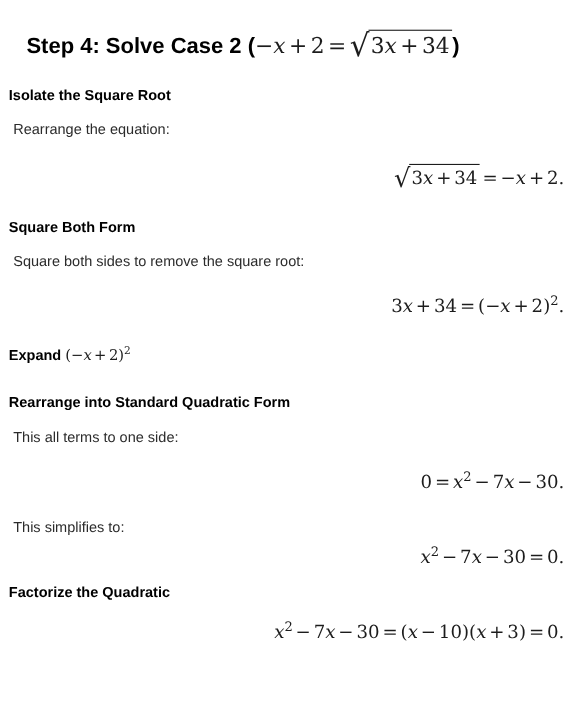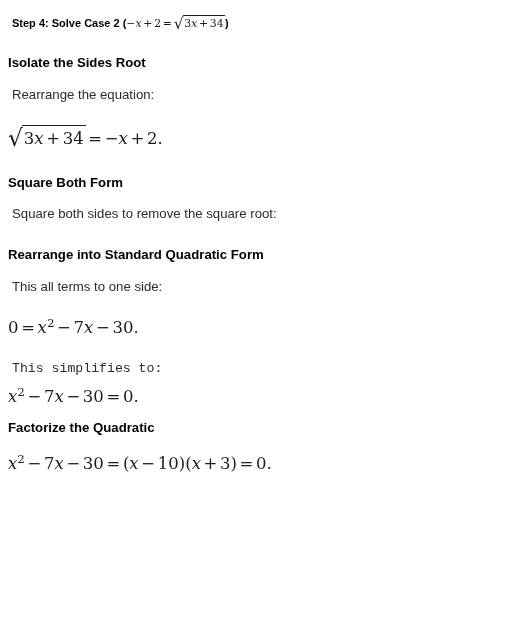--- a/index.html
+++ b/index.html
@@ -17,24 +17,24 @@
   }
   .page {
     padding: 0 8px;
     width: 521px;
   }
 
   
   .title {
     font-family: "Liberation Sans", sans-serif;
     font-weight: bold;
-    font-size: 11px;
+    font-size: 20px;
     line-height: 1.2;
     color: #000000;
-    margin: 4px;
+    margin: 16px;
     padding-top: 11px;
     white-space: nowrap;
   }
   .subheading {
     font-family: "Liberation Sans", sans-serif;
     font-weight: bold;
     font-size: 13.2px;
     line-height: 1.25;
     color: #000000;
     margin: 0;
@@ -47,21 +47,21 @@
     line-height: 1.3;
     color: #2b2b2b;
     margin: 4px;
     white-space: nowrap;
   }
 
   
   .sec-head      { margin-top: 25px; }
   .sec-head-tight{ margin-top: 12px; }
   .para          { margin-top: 14px; }
-  .para-loose    { margin-top: 21px; font-family: Liberation Mono, monospace; }
+  .para-loose    { margin-top: 21px; }
 
   
   .math {
     font-family: "DejaVu Serif", "Liberation Serif", serif;
     color: #1c1c1c;
     font-style: normal;
   }
   .math .var {
     font-style: italic;
     font-family: "DejaVu Serif", "Liberation Serif", serif;
@@ -72,21 +72,21 @@
   .math .num { font-style: normal; }
   .math sup {
     font-size: 0.72em;
     vertical-align: super;
     line-height: 0;
     font-style: normal;
   }
 
   
   .eq-display {
-    text-align: left;
+    text-align: right;
     font-size: 16.5px;
     line-height: 1.35;
     color: #1c1c1c;
     font-family: "DejaVu Serif", "Liberation Serif", serif;
     white-space: nowrap;
   }
   .eq-1 { margin-top: 22px; }
   .eq-2 { margin-top: 22px; }
   .eq-3 { margin-top: 17px; }
   .eq-4 { margin-top: 22px; }
@@ -126,31 +126,37 @@
 </style>
 </head>
 <body>
 
 <div class="page">
 
   <h1 class="title">
     <span>Step 4: Solve Case 2 (</span><span class="math inline-math"><span class="num">−</span><span class="var">x</span><span class="op">+</span><span class="num">2</span><span class="op">=</span><span class="sqrt"><span class="radical">√</span><span class="radicand"><span class="num">3</span><span class="var">x</span><span class="op">+</span><span class="num">34</span></span></span></span><span>)</span>
   </h1>
 
-  <h3 class="subheading sec-head">Isolate the Sides Root</h3>
+  <h3 class="subheading sec-head">Isolate the Square Root</h3>
   <p class="body-text para">Rearrange the equation:</p>
 
   <div class="eq-display eq-1">
     <span class="math"><span class="sqrt"><span class="radical">√</span><span class="radicand"><span class="num">3</span><span class="var">x</span><span class="op">+</span><span class="num">34</span></span></span><span class="op">=</span><span class="num">−</span><span class="var">x</span><span class="op">+</span><span class="num">2</span><span class="num">.</span></span>
   </div>
 
   <h3 class="subheading sec-head">Square Both Form</h3>
   <p class="body-text para">Square both sides to remove the square root:</p>
 
+  <div class="eq-display eq-2">
+    <span class="math"><span class="num">3</span><span class="var">x</span><span class="op">+</span><span class="num">34</span><span class="op">=</span><span class="paren">(</span><span class="num">−</span><span class="var">x</span><span class="op">+</span><span class="num">2</span><span class="paren">)</span><sup>2</sup><span class="num">.</span></span>
+  </div>
 
+  <h3 class="subheading sec-head">
+    <span>Expand </span><span class="math inline-math"><span class="paren">(</span><span class="num">−</span><span class="var">x</span><span class="op">+</span><span class="num">2</span><span class="paren">)</span><sup>2</sup></span>
+  </h3>
 
 
   <h3 class="subheading sec-head">Rearrange into Standard Quadratic Form</h3>
   <p class="body-text para">This all terms to one side:</p>
 
   <div class="eq-display eq-4">
     <span class="math"><span class="num">0</span><span class="op">=</span><span class="var">x</span><sup>2</sup><span class="op">−</span><span class="num">7</span><span class="var">x</span><span class="op">−</span><span class="num">30</span><span class="num">.</span></span>
   </div>
 
   <p class="body-text para-loose">This simplifies to:</p>

